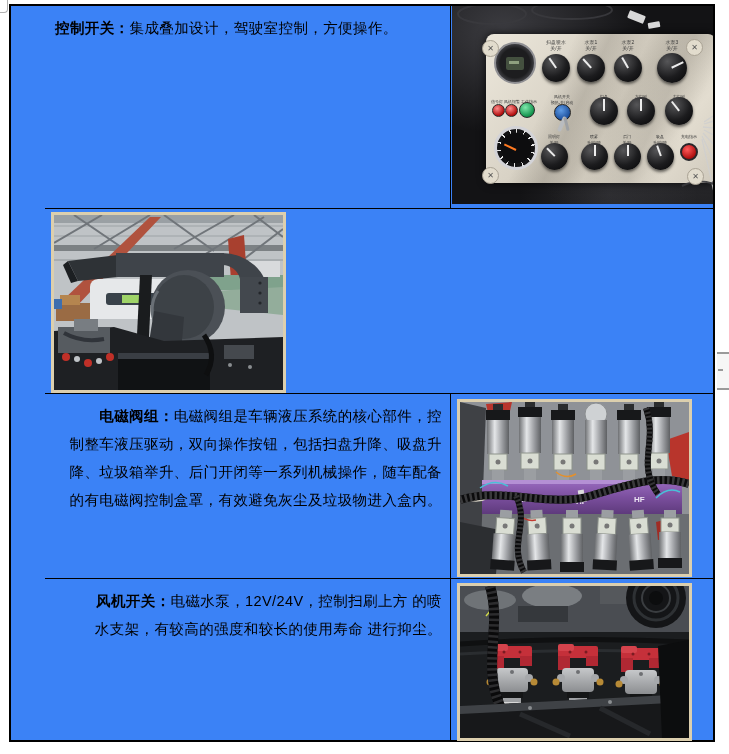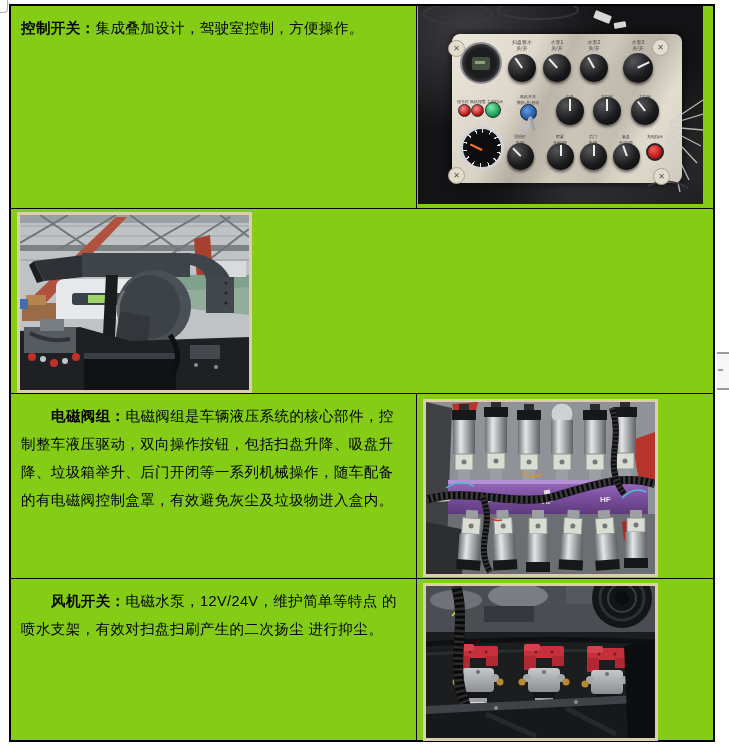--- a/index.html
+++ b/index.html
@@ -1,26 +1,26 @@
 <!DOCTYPE html>
 <html><head>
 <meta charset="utf-8">
 <style>
   html,body{margin:0;padding:0;background:#fff;}
   body{font-family:"Liberation Sans", sans-serif;}
   #stage{position:relative;width:729px;height:754px;background:#fff;overflow:hidden;}
 
   
-  .doc-table{position:absolute;left:9px;top:4px;width:706px;height:738px;border:2px solid #000;box-sizing:border-box;background:#84cc16;}
+  .doc-table{position:absolute;left:9px;top:4px;width:706px;height:738px;border:2px solid #000;box-sizing:border-box;background:#3b82f6;padding-left:34px;}
   .t-row{position:relative;width:100%;border-bottom:1px solid #000;box-sizing:border-box;display:flex;}
   .t-row:last-child{border-bottom:none;}
   .cell-text{width:406px;border-right:1px solid #000;box-sizing:border-box;padding:8px 8px 0 10px;}
   .cell-img{position:relative;flex:1;overflow:hidden;}
   .cell-text p{margin:0;font-size:14.5px;line-height:28px;color:#000;letter-spacing:.4px;text-align:left;word-break:break-all;}
-  .cell-text p.indent{text-indent:30px;}
+  .cell-text p.indent{text-indent:30px;text-align:right;}
   .term{font-weight:700;}
 
   
   .photo-frame{position:absolute;border:3px solid #dccfae;background:#888;box-sizing:content-box;}
 
   
   .cp-photo{position:absolute;left:1px;top:0;width:285px;height:198px;background:
       radial-gradient(ellipse at 18% 12%, rgba(110,110,118,.45), transparent 42%),
       radial-gradient(ellipse at 85% 80%, rgba(90,90,96,.35), transparent 45%),
       radial-gradient(ellipse at 55% 95%, rgba(70,70,75,.4), transparent 40%),
@@ -406,21 +406,21 @@
               <path d="M56,94 C70,122 48,142 64,170" stroke="#333335" stroke-width="6" stroke-dasharray="2,2"></path>
             </g>
             <rect x="118" y="88" width="6" height="4" fill="#ddd" transform="rotate(-8 121 90)"></rect>
           </svg>
         </div>
       </div>
     </div>
 
     <div class="t-row" style="height:162px;border-bottom:none;">
       <div class="cell-text">
-        <p class="indent"><span class="term">风机开关：</span><span>电磁水泵，12V/24V，维护简单等特点 的喷水支架，有效对扫盘扫刷产生的二次扬尘 进行抑尘。</span></p>
+        <p class="indent"><span class="term">风机开关：</span><span>电磁水泵，12V/24V，控制扫刷上方 的喷水支架，有较高的强度和较长的使用寿命 进行抑尘。</span></p>
       </div>
       <div class="cell-img">
         <div class="photo-frame" style="left:6px;top:4px;width:229px;height:152px;">
           <svg width="229" height="152" viewBox="0 0 229 152">
             <defs>
               <linearGradient id="pbody" x1="0" y1="0" x2="0" y2="1">
                 <stop offset="0" stop-color="#c6c8ca"></stop>
                   <stop offset="1" stop-color="#8c8e91"></stop>
               </linearGradient>
             </defs>

